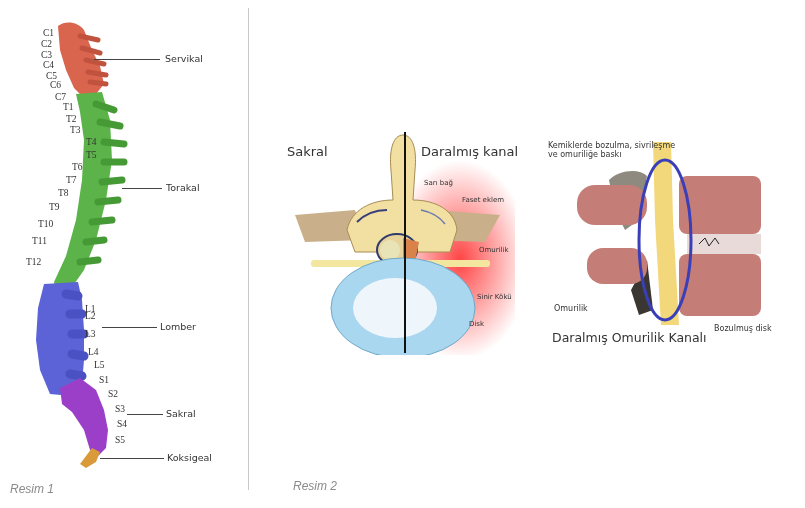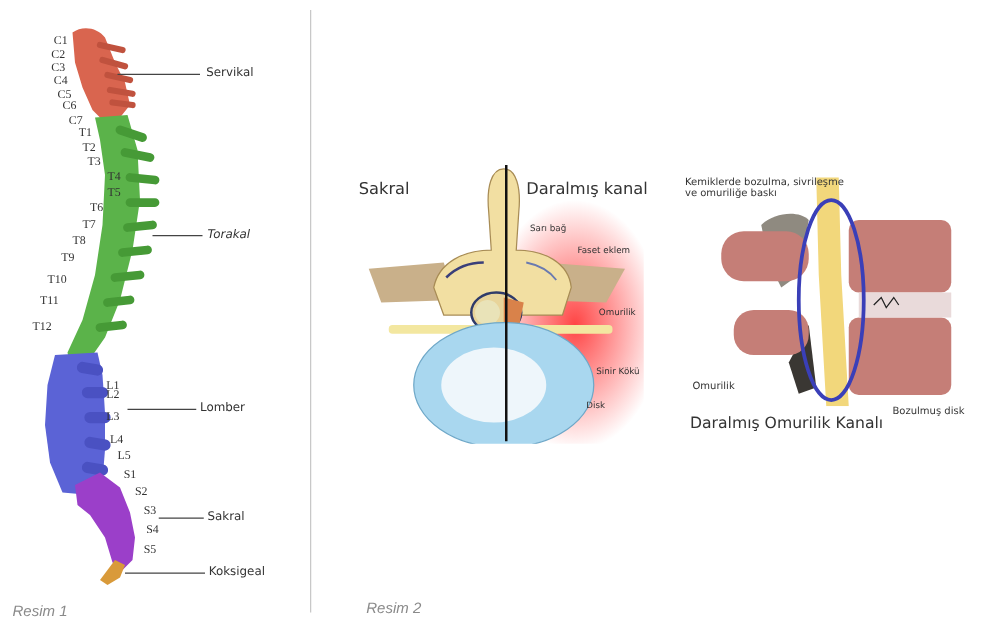--- a/index.html
+++ b/index.html
@@ -74,21 +74,21 @@
   <span class="vlabel" style="left:99px;top:376px;">S1</span>
   <span class="vlabel" style="left:108px;top:390px;">S2</span>
   <span class="vlabel" style="left:115px;top:405px;">S3</span>
   <span class="vlabel" style="left:117px;top:420px;">S4</span>
   <span class="vlabel" style="left:115px;top:436px;">S5</span>
 
   <div class="leader" style="left:94px;top:59px;width:66px;"></div>
   <span class="region" style="left:165px;top:54px;">Servikal</span>
 
   <div class="leader" style="left:122px;top:188px;width:40px;"></div>
-  <span class="region" style="left:166px;top:183px;font-style:italic;">Torakal</span>
+  <span class="region" style="left:166px;top:183px;">Torakal</span>
 
   <div class="leader" style="left:102px;top:327px;width:55px;"></div>
   <span class="region" style="left:160px;top:322px;">Lomber</span>
 
   <div class="leader" style="left:127px;top:414px;width:36px;"></div>
   <span class="region" style="left:166px;top:409px;">Sakral</span>
 
   <div class="leader" style="left:100px;top:458px;width:64px;"></div>
   <span class="region" style="left:167px;top:453px;">Koksigeal</span>
 

